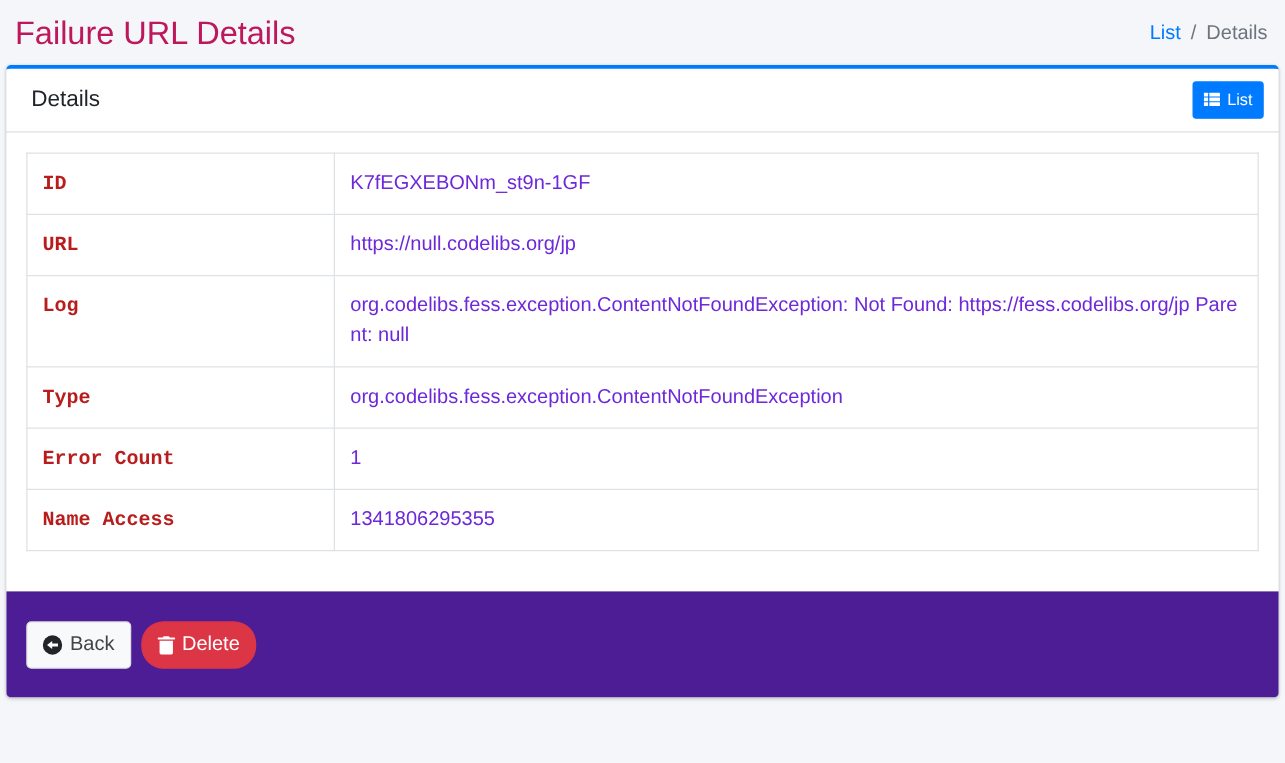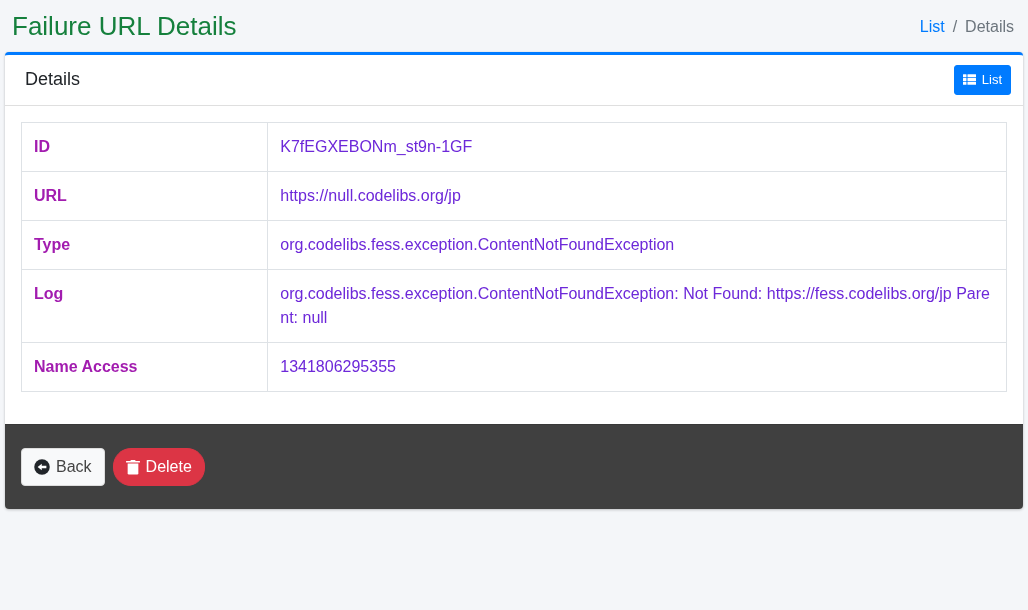--- a/index.html
+++ b/index.html
@@ -17,21 +17,21 @@
   .content-header {
     display: flex;
     justify-content: space-between;
     align-items: center;
     padding: 11px 14px 10px 12px;
   }
   .content-header h1 {
     margin: 0;
     font-size: 26px;
     font-weight: 500;
-    color: #15803d;
+    color: #be185d;
   }
   .breadcrumb {
     display: flex;
     align-items: center;
     gap: 8px;
     font-size: 16px;
   }
   .breadcrumb .crumb-link { color: #007bff; text-decoration: none; cursor: pointer; }
   .breadcrumb .crumb-sep { color: #6c757d; }
   .breadcrumb .crumb-active { color: #6c757d; }
@@ -102,31 +102,32 @@
   table.details-table th, table.details-table td {
     border: 1px solid #dee2e6;
     padding: 12px;
     text-align: left;
     vertical-align: top;
     line-height: 1.5;
   }
   table.details-table th {
     width: 25%;
     font-weight: 700;
-    color: #a21caf;
+    color: #b91c1c;
+    font-family: Liberation Mono, monospace;
   }
   table.details-table td {
     font-weight: 400;
     color: #6d28d9;
     word-break: break-all;
   }
 
   
   .card-footer {
-    background: #404040;
+    background: #4c1d95;
     border-top: 1px solid rgba(0,0,0,.125);
     padding: 23px 16px;
     border-radius: 0 0 4px 4px;
     display: flex;
     align-items: flex-end;
     gap: 8px;
   }
 </style>
 </head>
 <body>
@@ -164,26 +165,30 @@
       <tbody>
           <tr>
             <th>ID</th>
             <td>K7fEGXEBONm_st9n-1GF</td>
           </tr>
           <tr>
             <th>URL</th>
             <td>https://null.codelibs.org/jp</td>
           </tr>
           <tr>
+            <th>Log</th>
+            <td>org.codelibs.fess.exception.ContentNotFoundException: Not Found: https://fess.codelibs.org/jp Parent: null</td>
+          </tr>
+          <tr>
             <th>Type</th>
             <td>org.codelibs.fess.exception.ContentNotFoundException</td>
           </tr>
           <tr>
-            <th>Log</th>
-            <td>org.codelibs.fess.exception.ContentNotFoundException: Not Found: https://fess.codelibs.org/jp Parent: null</td>
+            <th>Error Count</th>
+            <td>1</td>
           </tr>
           <tr>
             <th>Name Access</th>
             <td>1341806295355</td>
           </tr>
         </tbody>
     </table>
   </div>
 
   <div class="card-footer">

